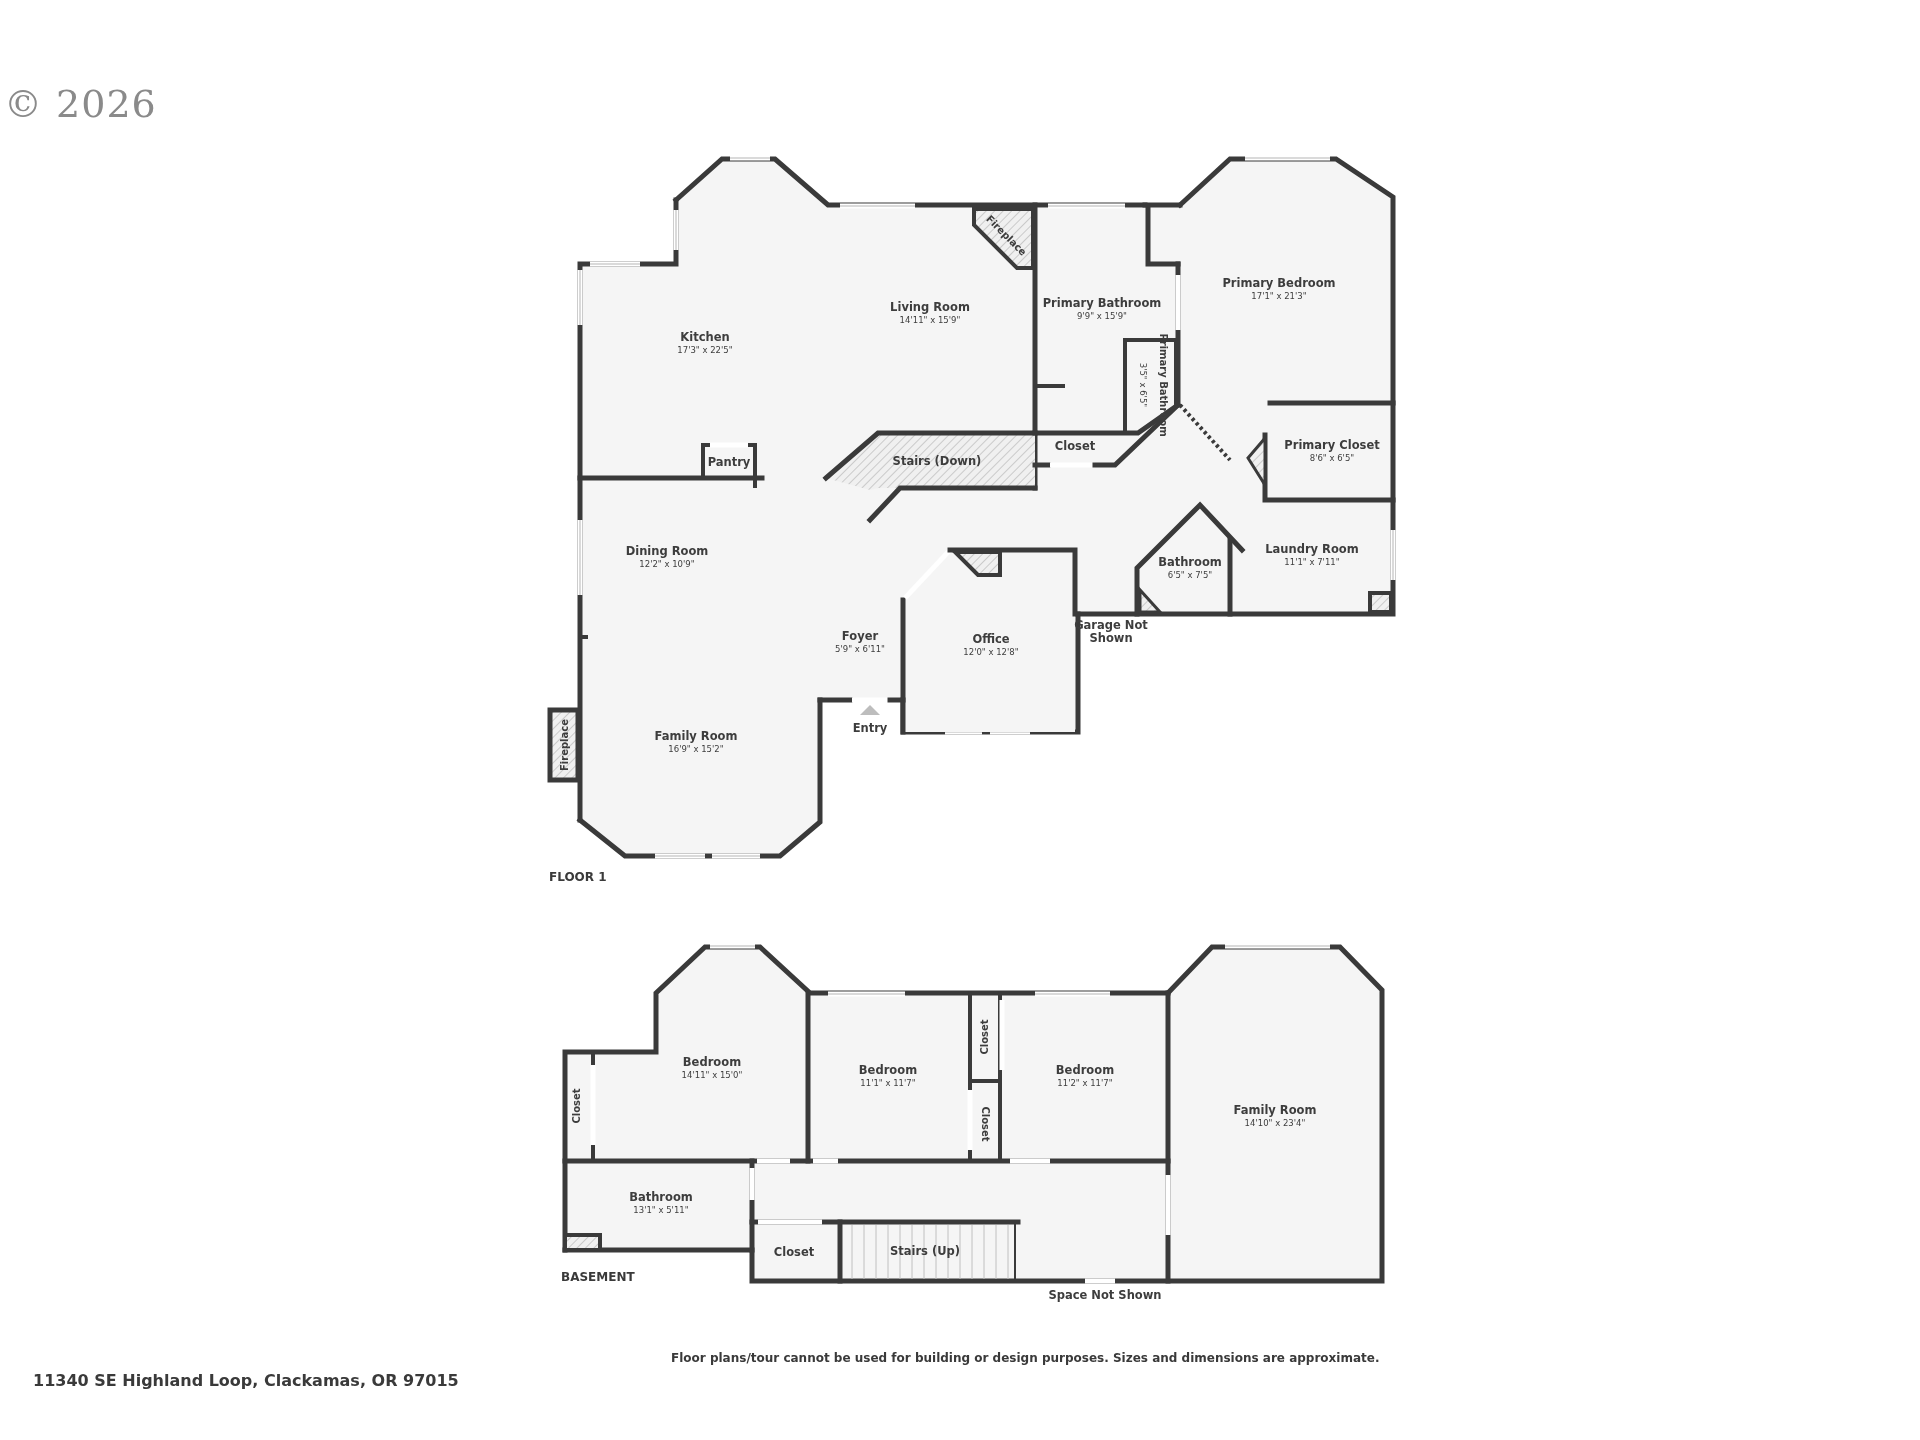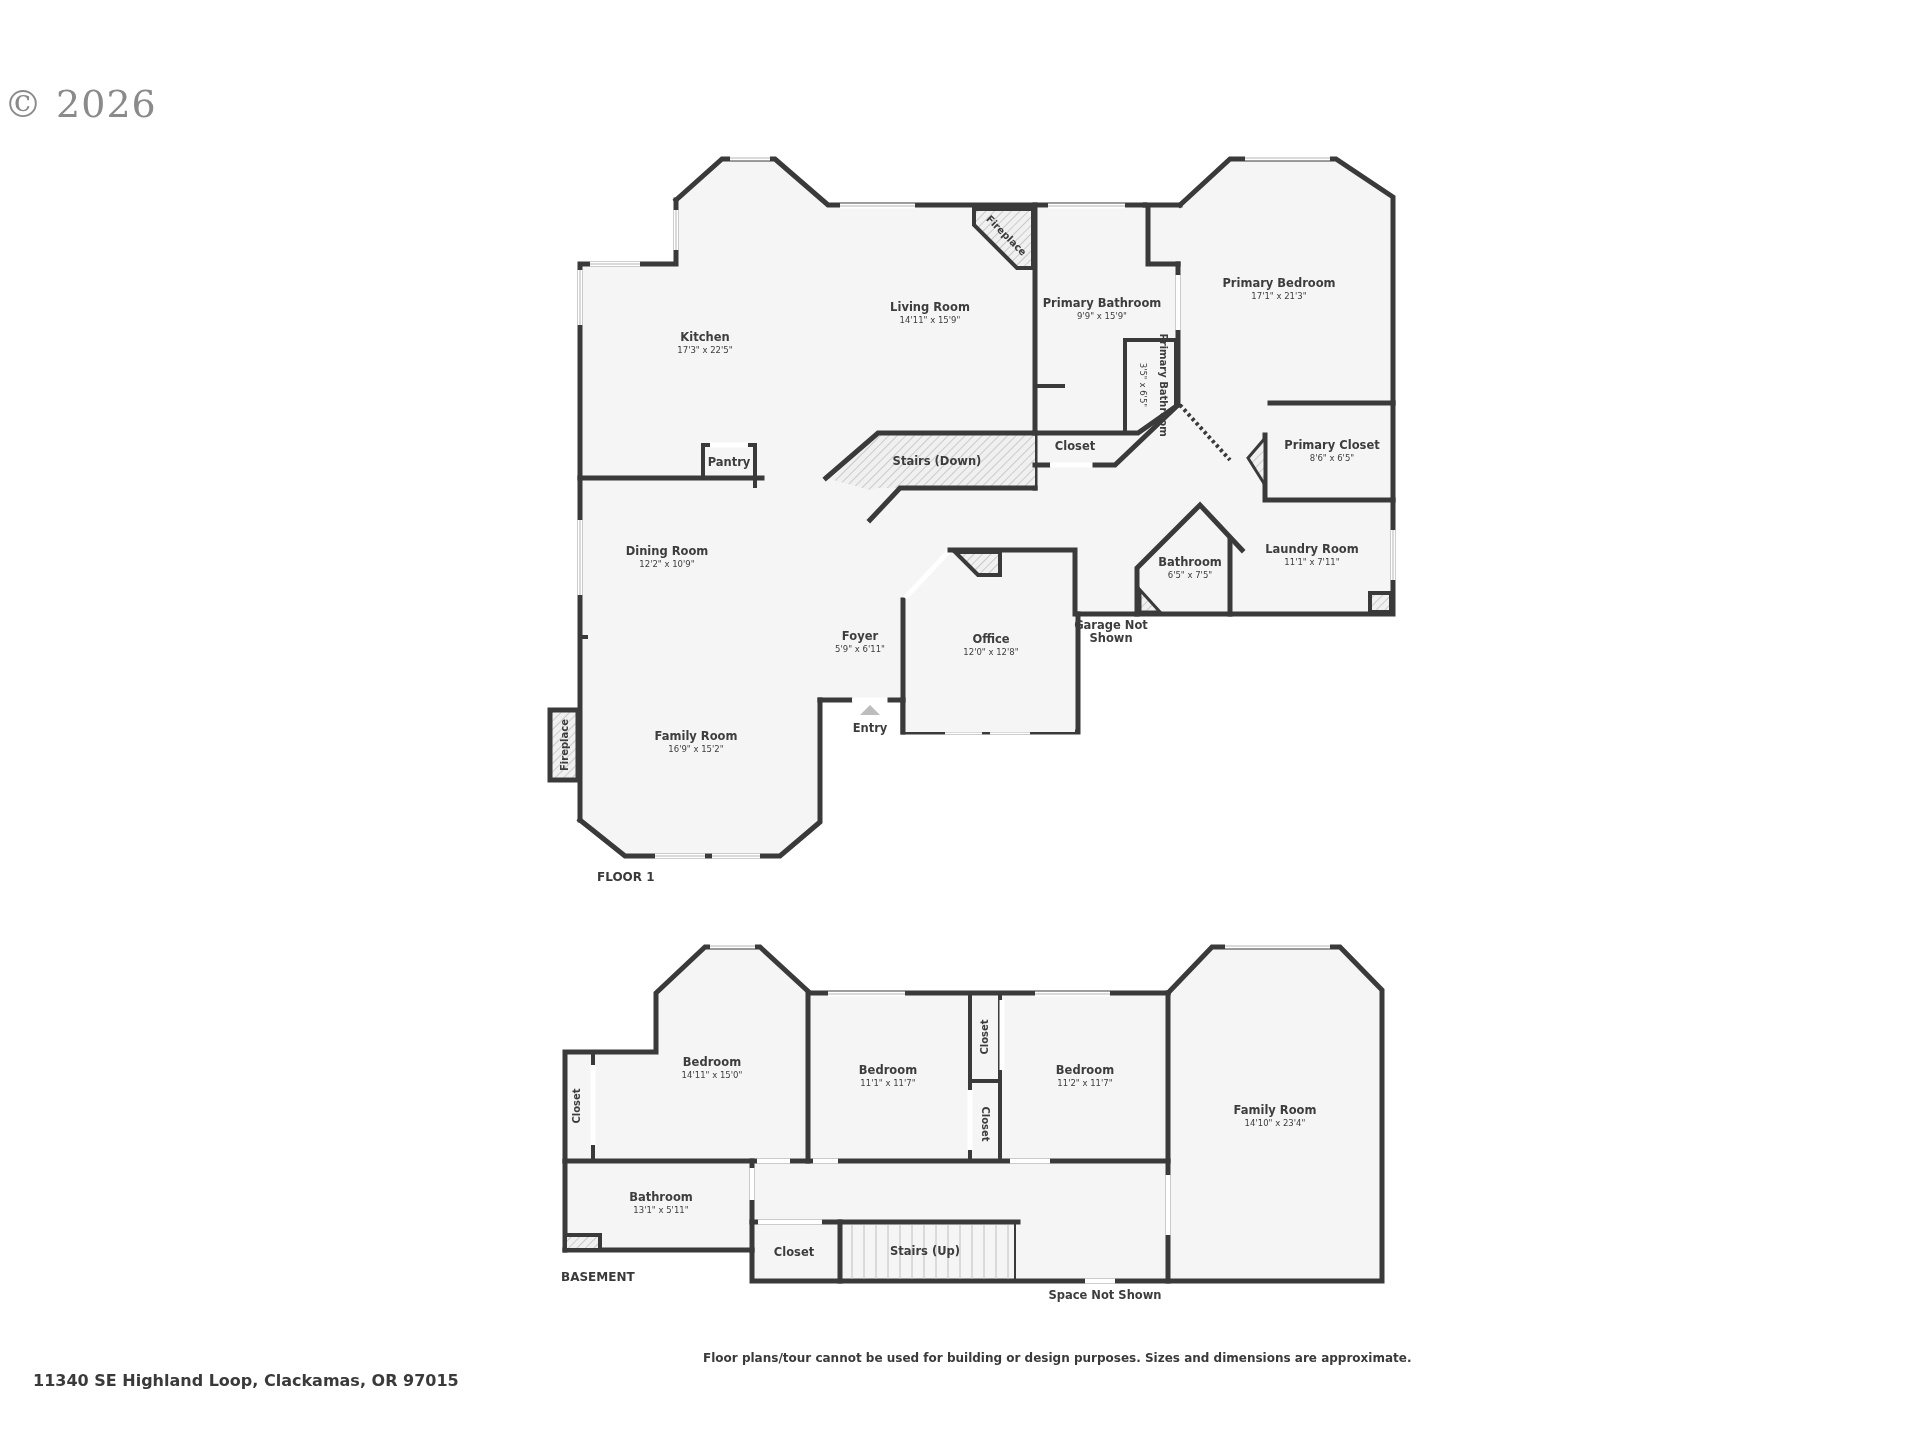--- a/index.html
+++ b/index.html
@@ -1,21 +1,21 @@
 <!DOCTYPE html>
 <html><head>
 <meta charset="utf-8">
 <style>
   html, body { margin:0; padding:0; background:#ffffff; }
   body { width:1920px; height:1440px; position:relative; overflow:hidden; font-family:"DejaVu Sans","Liberation Sans",sans-serif; }
   #plan { position:absolute; left:0; top:0; width:1920px; height:1440px; }
   .copyright { position:absolute; left:4px; top:82px; font-family:"DejaVu Serif","Liberation Serif",serif; font-size:38px; color:#8a8a8a; letter-spacing:1px; }
   .floor-label { position:absolute; font-size:12px; font-weight:bold; color:#3a3a3a; }
   .address { position:absolute; left:33px; top:1345px; font-size:16px; font-weight:bold; color:#3a3a3a;margin-top:26px; }
-  .disclaimer { position:absolute; left:703px; top:1351px; font-size:12px; font-weight:bold; color:#3a3a3a;text-align:right; }
+  .disclaimer { position:absolute; left:671px; top:1351px; font-size:12px; font-weight:bold; color:#3a3a3a;text-align:right; }
   .room-name { font-family:"DejaVu Sans","Liberation Sans",sans-serif; font-size:11.5px; font-weight:bold; fill:#3d3d3d; text-anchor:middle; }
   .room-dim { font-family:"DejaVu Sans","Liberation Sans",sans-serif; font-size:8.5px; fill:#3d3d3d; text-anchor:middle; }
   .wall { stroke:#3a3a3a; stroke-width:5; fill:none; stroke-linecap:square; stroke-linejoin:miter; }
   .thin { stroke:#3a3a3a; stroke-width:4; fill:none; }
   .floor { fill:#f5f5f5; stroke:none; }
   .win { stroke:#ffffff; stroke-width:5; fill:none; }
   .winline { stroke:#b5b5b5; stroke-width:1; fill:none; }
 </style>
 </head>
 <body>
@@ -217,16 +217,16 @@
   <text class="room-dim" x="1085" y="1086">11'2" x 11'7"</text>
   <text class="room-name" x="1275" y="1114">Family Room</text>
   <text class="room-dim" x="1275" y="1126">14'10" x 23'4"</text>
   <text class="room-name" x="661" y="1201">Bathroom</text>
   <text class="room-dim" x="661" y="1213">13'1" x 5'11"</text>
   <text class="room-name" x="794" y="1256">Closet</text>
   <text class="room-name" x="925" y="1255">Stairs (Up)</text>
   <text class="room-name" x="1105" y="1299">Space Not Shown</text>
 </svg>
 
-<div class="floor-label" style="left:549px; top:870px;margin-left:48px;">FLOOR 1</div>
+<div class="floor-label" style="left:549px; top:870px;">FLOOR 1</div>
 <div class="floor-label" style="left:561px; top:1270px;">BASEMENT</div>
 <div class="address">11340 SE Highland Loop, Clackamas, OR 97015</div>
 <div class="disclaimer">Floor plans/tour cannot be used for building or design purposes. Sizes and dimensions are approximate.</div>
 
 </body></html>

